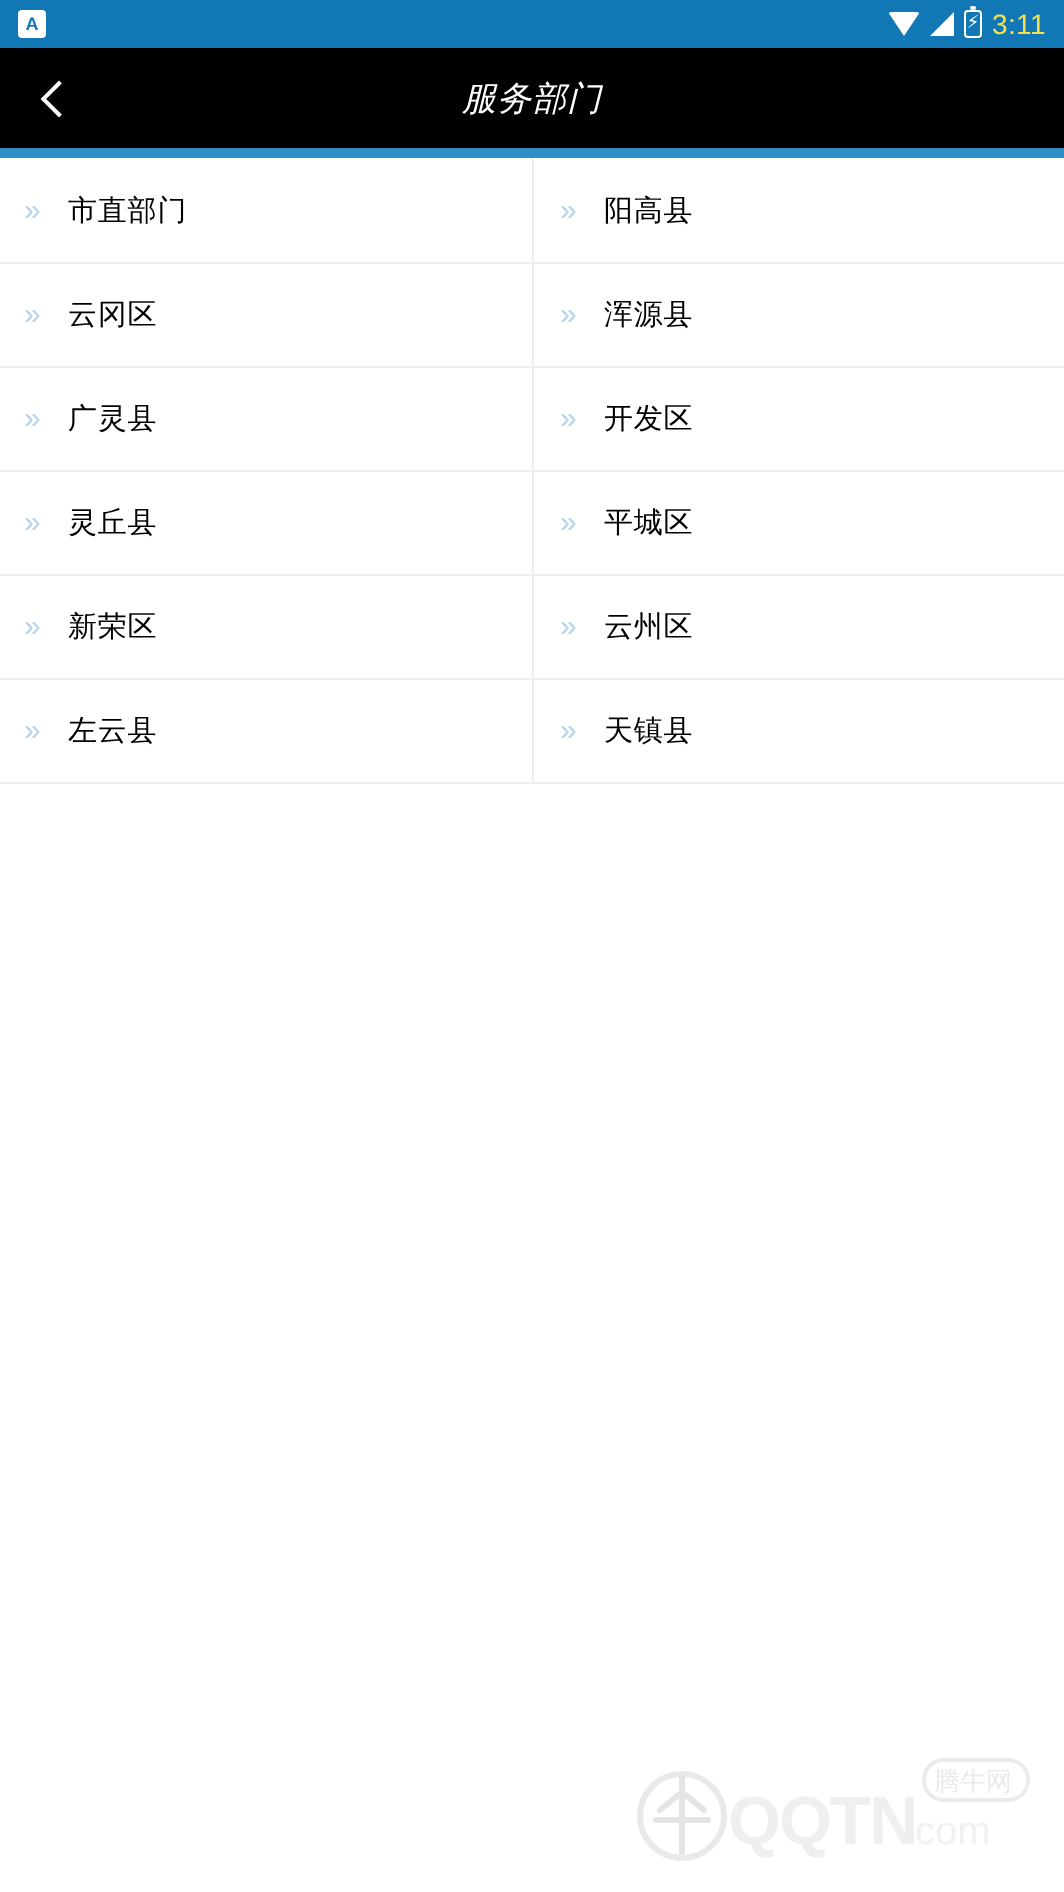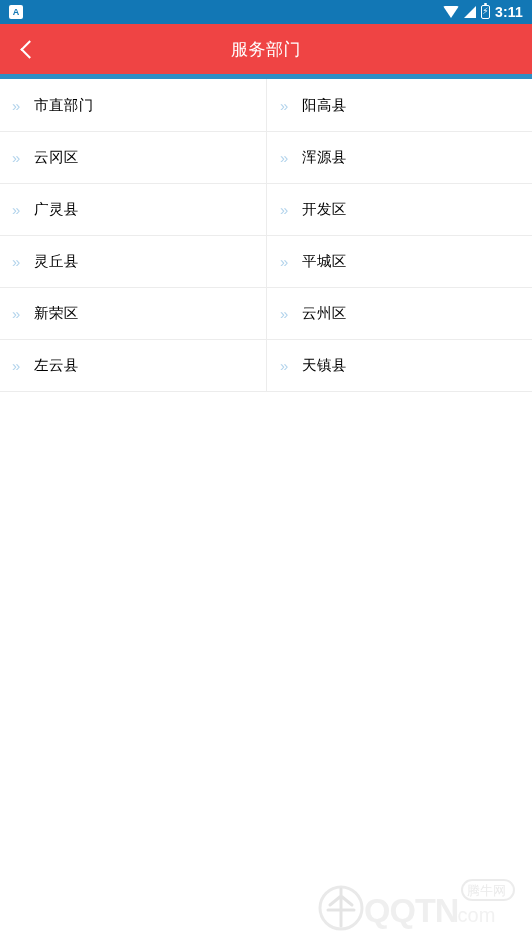--- a/index.html
+++ b/index.html
@@ -83,33 +83,34 @@
   }
   .battery-icon .bolt {
     position: absolute;
     inset: 0;
     color: #ffffff;
     font-size: 9px;
     line-height: 11px;
     text-align: center;
   }
   .status-time {
-    color: #ffffff;
+    color: #fde047;
     font-size: 14px;
-    font-weight: bold;
+    font-weight: normal;
     letter-spacing: 0.2px;
   }
 
   
   .app-bar {
     height: 50px;
-    background: #ef4444;
+    background: #000000;
     position: relative;
     display: flex;
     align-items: center;
+    font-style: italic;
   }
   .back-button {
     position: absolute;
     left: 0;
     top: 0;
     width: 54px;
     height: 50px;
     display: flex;
     align-items: center;
     justify-content: center;

